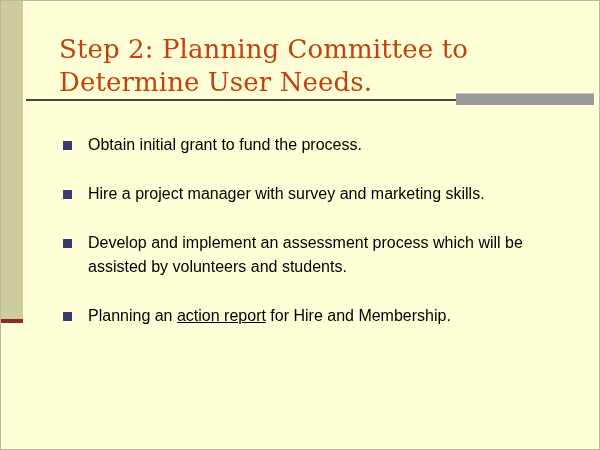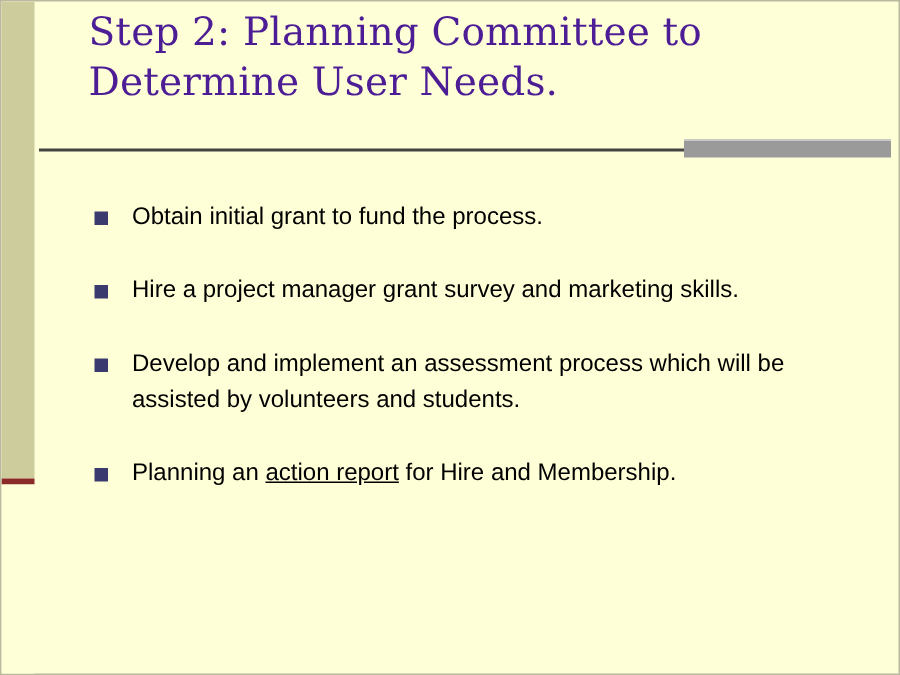--- a/index.html
+++ b/index.html
@@ -45,26 +45,26 @@
     top: 322px;
     width: 22px;
     height: 128px;
     background: #ffffd7;
   }
 
   
   .title {
     position: absolute;
     left: 58px;
-    top: 5px;
+    top: 32px;
     width: 520px;
     font-family: "DejaVu Serif", serif;
     font-size: 26px;
     line-height: 1.27;
-    color: #4c1d95;
+    color: #c2410c;
     letter-spacing: 0.1px;
   }
 
   
   .title-rule {
     position: absolute;
     left: 25px;
     top: 98px;
     width: 568px;
     height: 2px;
@@ -125,21 +125,21 @@
 
   <div class="bullets">
 
     <div class="bullet-item">
       <span class="bullet-marker"></span>
       <span class="bullet-text">Obtain initial grant to fund the process.</span>
     </div>
 
     <div class="bullet-item">
       <span class="bullet-marker"></span>
-      <span class="bullet-text">Hire a project manager grant survey and marketing skills.</span>
+      <span class="bullet-text">Hire a project manager with survey and marketing skills.</span>
     </div>
 
     <div class="bullet-item">
       <span class="bullet-marker"></span>
       <span class="bullet-text">Develop and implement an assessment process which will be assisted by volunteers and students.</span>
     </div>
 
     <div class="bullet-item">
       <span class="bullet-marker"></span>
       <span class="bullet-text">

